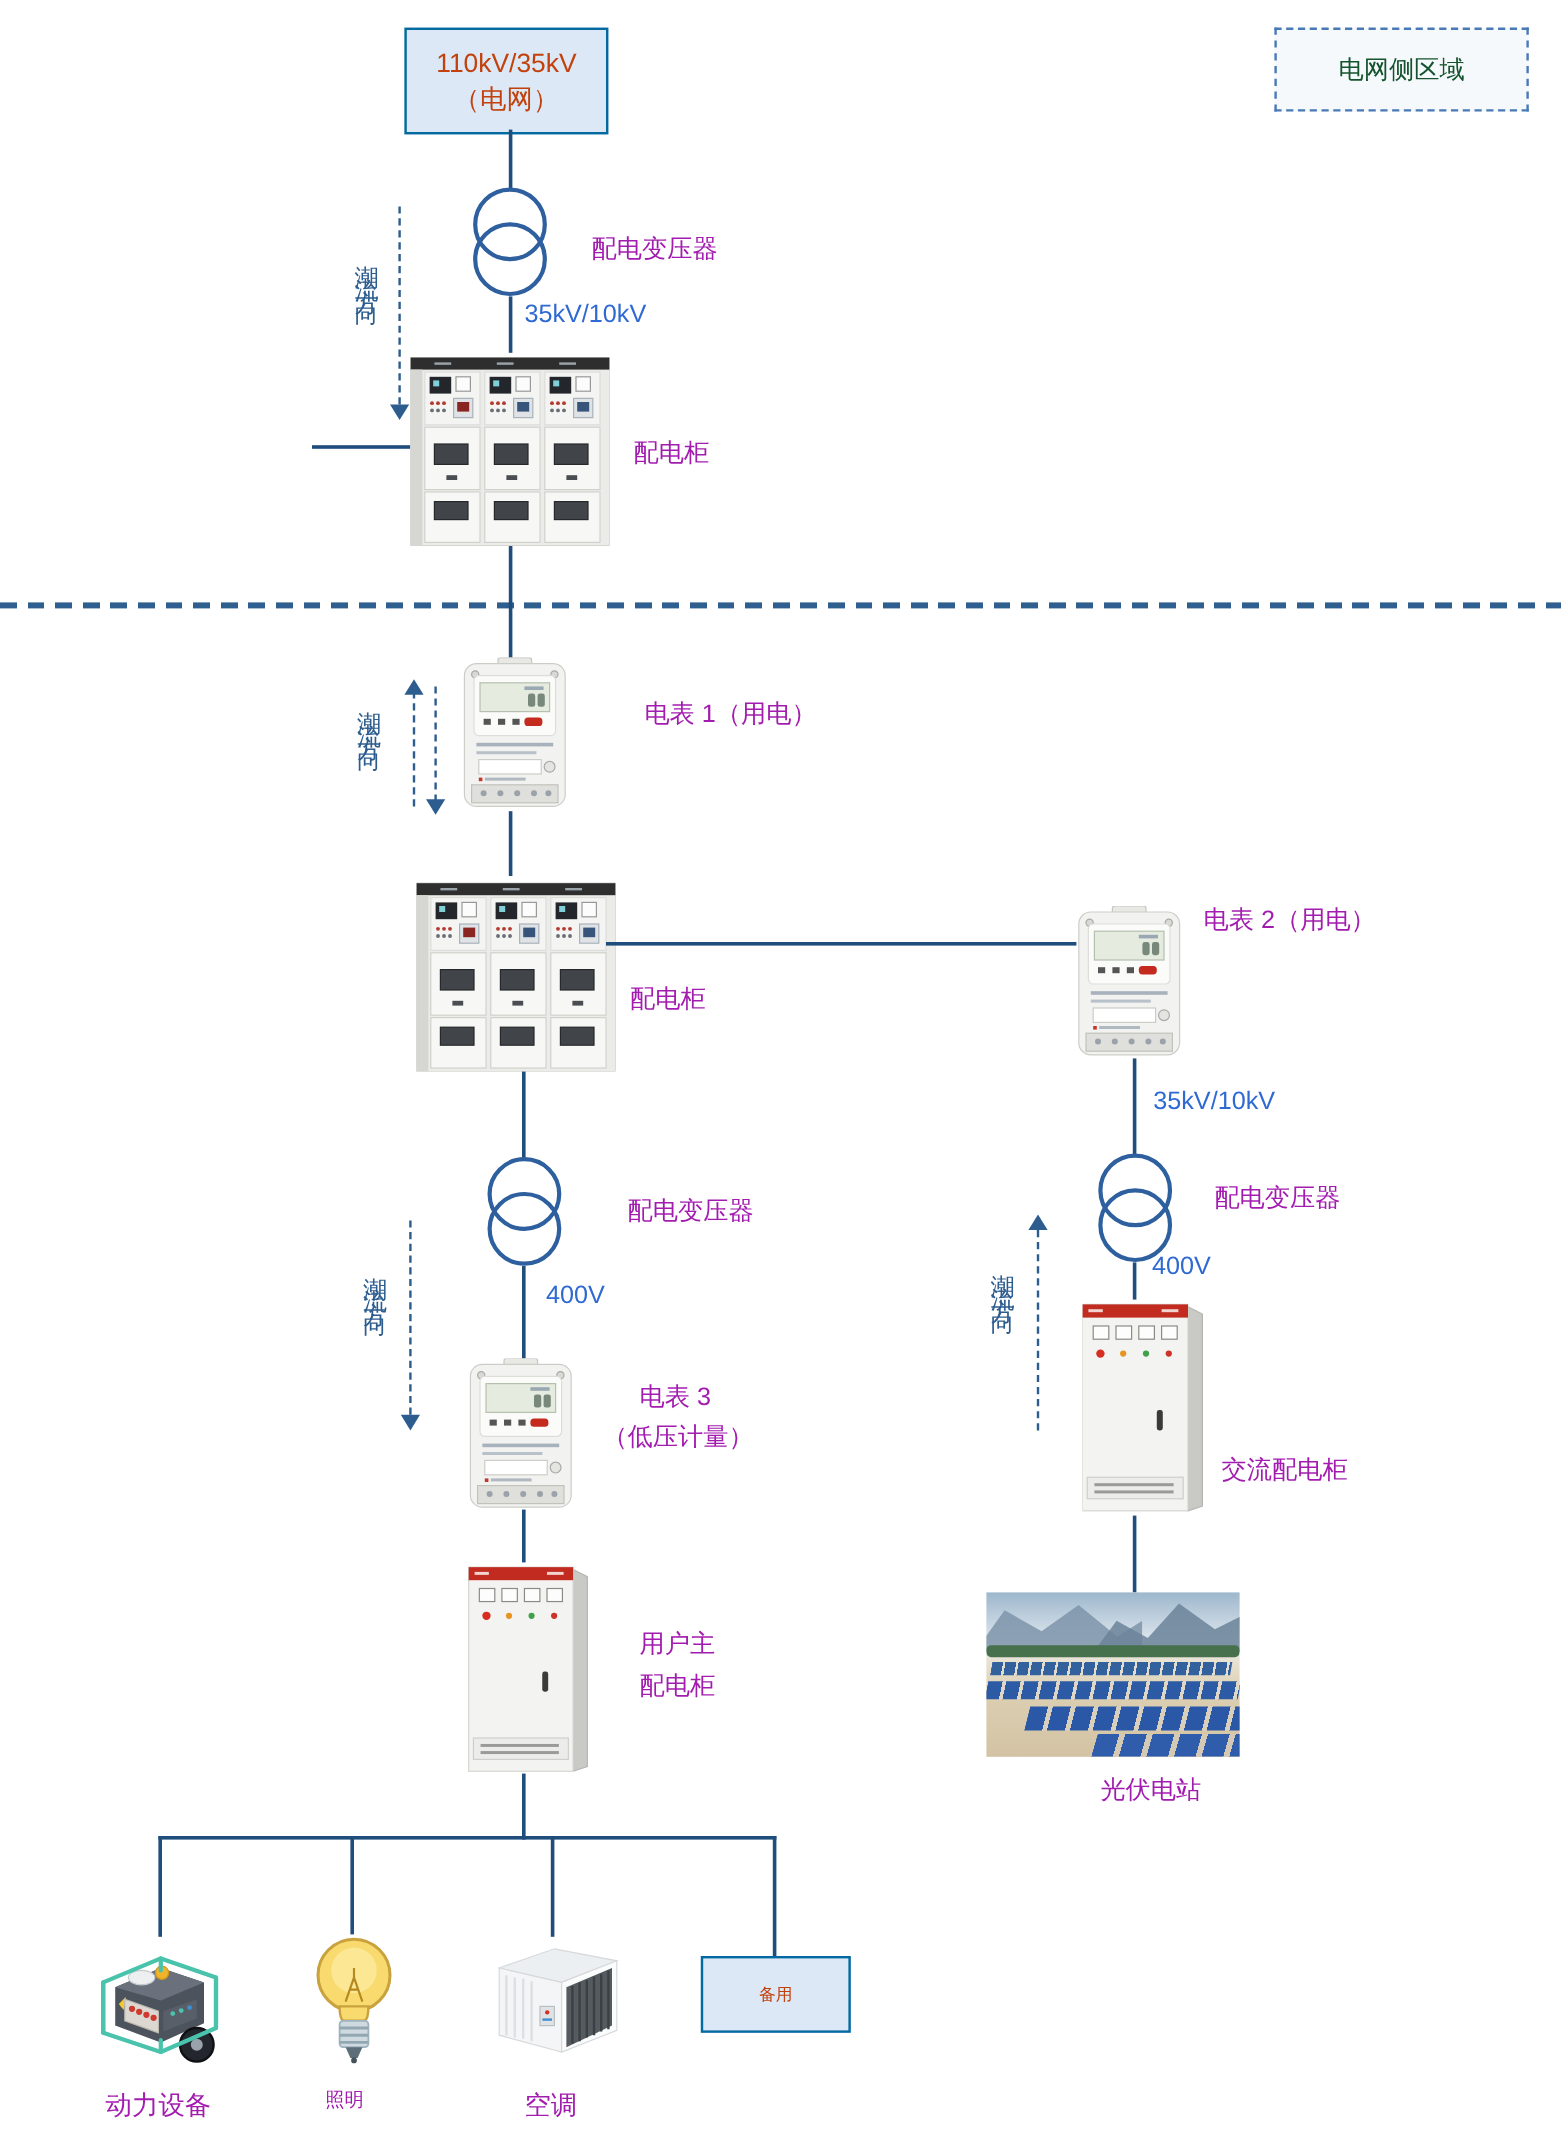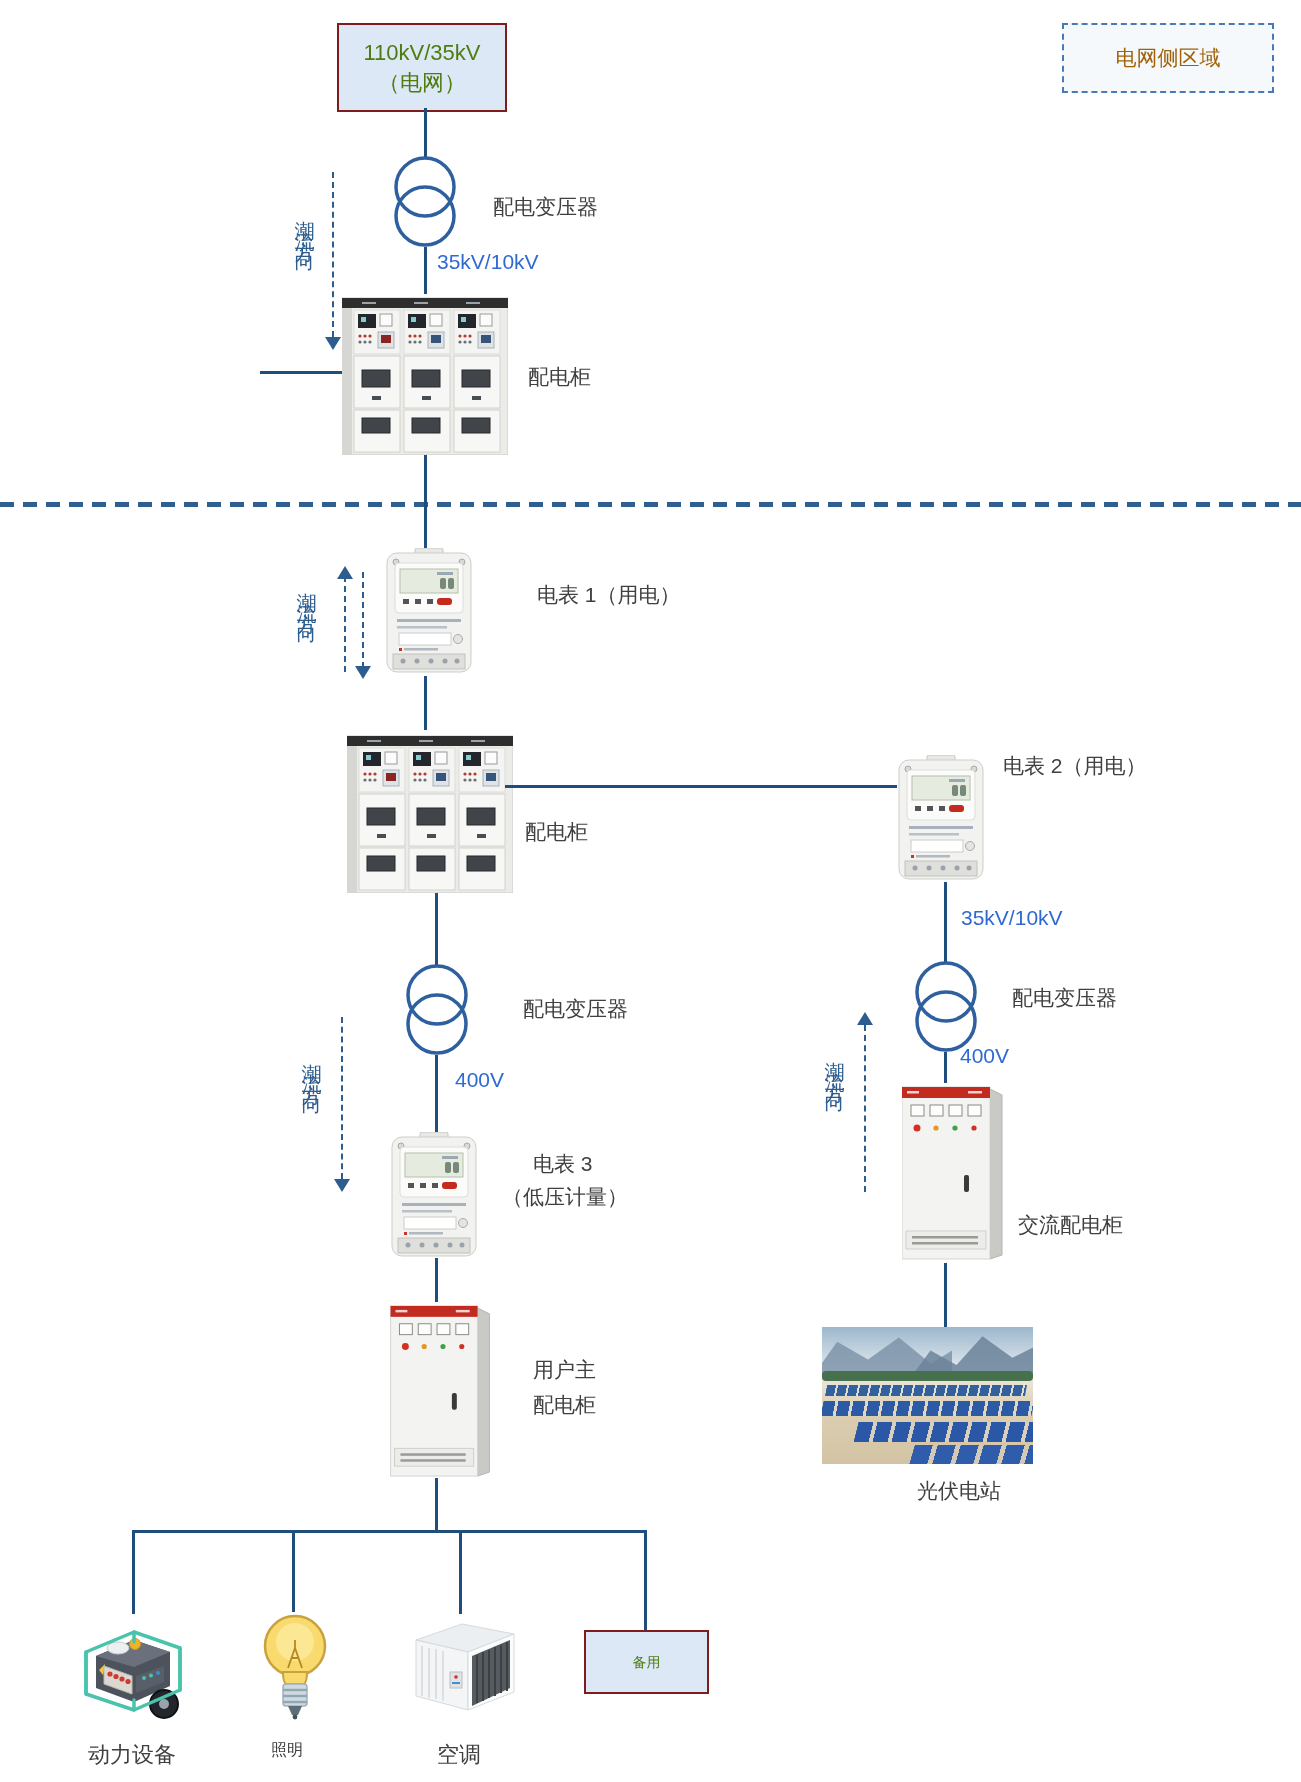--- a/index.html
+++ b/index.html
@@ -2,27 +2,27 @@
 <html><head>
 <meta charset="utf-8">
 <style>
   html,body{margin:0;padding:0;background:#ffffff;}
   body{font-family:"Liberation Sans","DejaVu Sans",sans-serif;}
   #stage{position:relative;width:1301px;height:1782px;background:#fff;overflow:hidden;}
 
   .vline{position:absolute;width:3px;background:#1f4e7c;}
   .hline{position:absolute;height:3px;background:#1f4e7c;}
 
-  .bluebox{position:absolute;background:#dce8f5;border:2px solid #7f1d1d;color:#4d7c0f;
+  .bluebox{position:absolute;background:#dce8f5;border:2px solid #0369a1;color:#c2410c;
     display:flex;flex-direction:column;align-items:center;justify-content:center;
     font-size:22px;line-height:1.35;text-align:center;}
-  .areabox{position:absolute;background:#f6f9fc;border:2px dashed #4a7ab5;color:#a16207;
+  .areabox{position:absolute;background:#f6f9fc;border:2px dashed #4a7ab5;color:#14532d;
     display:flex;align-items:center;justify-content:center;font-size:21px;font-weight:500;}
 
-  .lbl{position:absolute;font-size:21px;color:#404040;white-space:nowrap;}
+  .lbl{position:absolute;font-size:21px;color:#a21caf;white-space:nowrap;}
   .vlt{position:absolute;font-size:21px;color:#2f6ad2;white-space:nowrap;}
 
   .flowtxt{position:absolute;writing-mode:vertical-rl;text-orientation:upright;
     color:#2d5d8f;font-size:20px;letter-spacing:10px;line-height:22px;}
   .dashv{position:absolute;width:0;border-left:2px dashed #2d5d8f;}
   .arr{position:absolute;width:0;height:0;}
   .arr.up{border-left:8px solid transparent;border-right:8px solid transparent;border-bottom:13px solid #2d5d8f;}
   .arr.down{border-left:8px solid transparent;border-right:8px solid transparent;border-top:13px solid #2d5d8f;}
 
   .divider{position:absolute;left:0;top:502px;width:1301px;height:5px;

